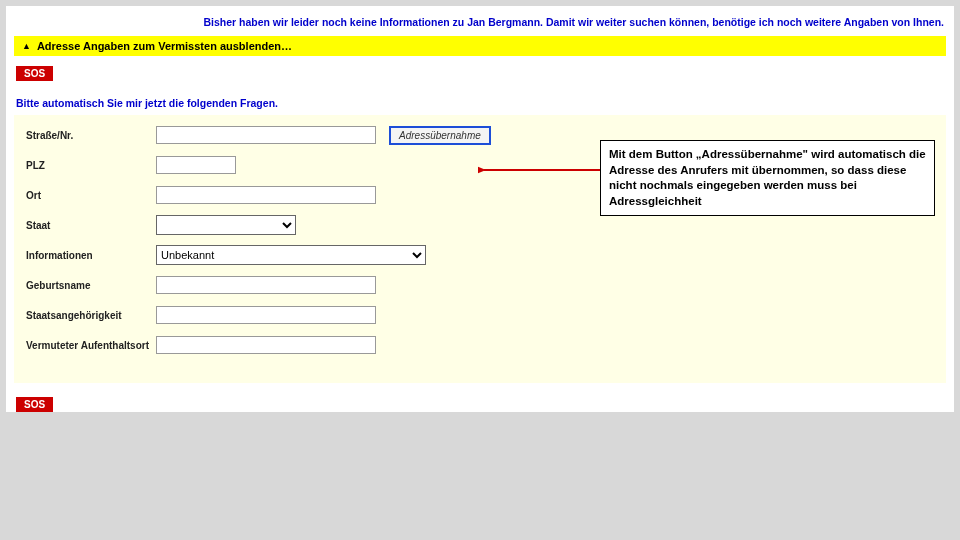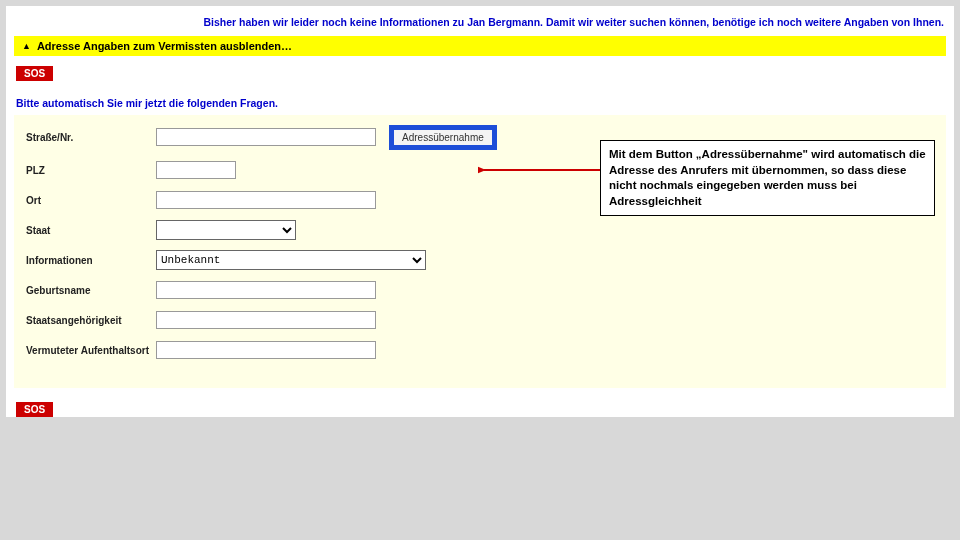--- a/index.html
+++ b/index.html
@@ -79,30 +79,31 @@
   }
   .field select {
     height: 20px;
     border: 1px solid #666;
     background: #fff;
     font-size: 11px;
   }
   .w-wide { width: 220px; }
   .w-sm { width: 80px; }
   .w-sel { width: 140px; }
-  .w-sel2 { width: 270px; font-family: Liberation Mono, monospace; }
+  .w-sel2 { width: 270px; }
   .adr-btn {
     display: inline-block;
-    border: 5px solid #1d4ed8;
+    border: 2px solid #1d4ed8;
     background: #f4f4f4;
     font-size: 10px;
     padding: 2px 8px;
     margin-left: 10px;
     cursor: pointer;
     color: #333;
+    font-style: italic;
   }
   .callout {
     position: absolute;
     top: 140px;
     left: 600px;
     width: 335px;
     background: #fff;
     border: 1.5px solid #000;
     padding: 6px 8px;
     font-size: 11.5px;

